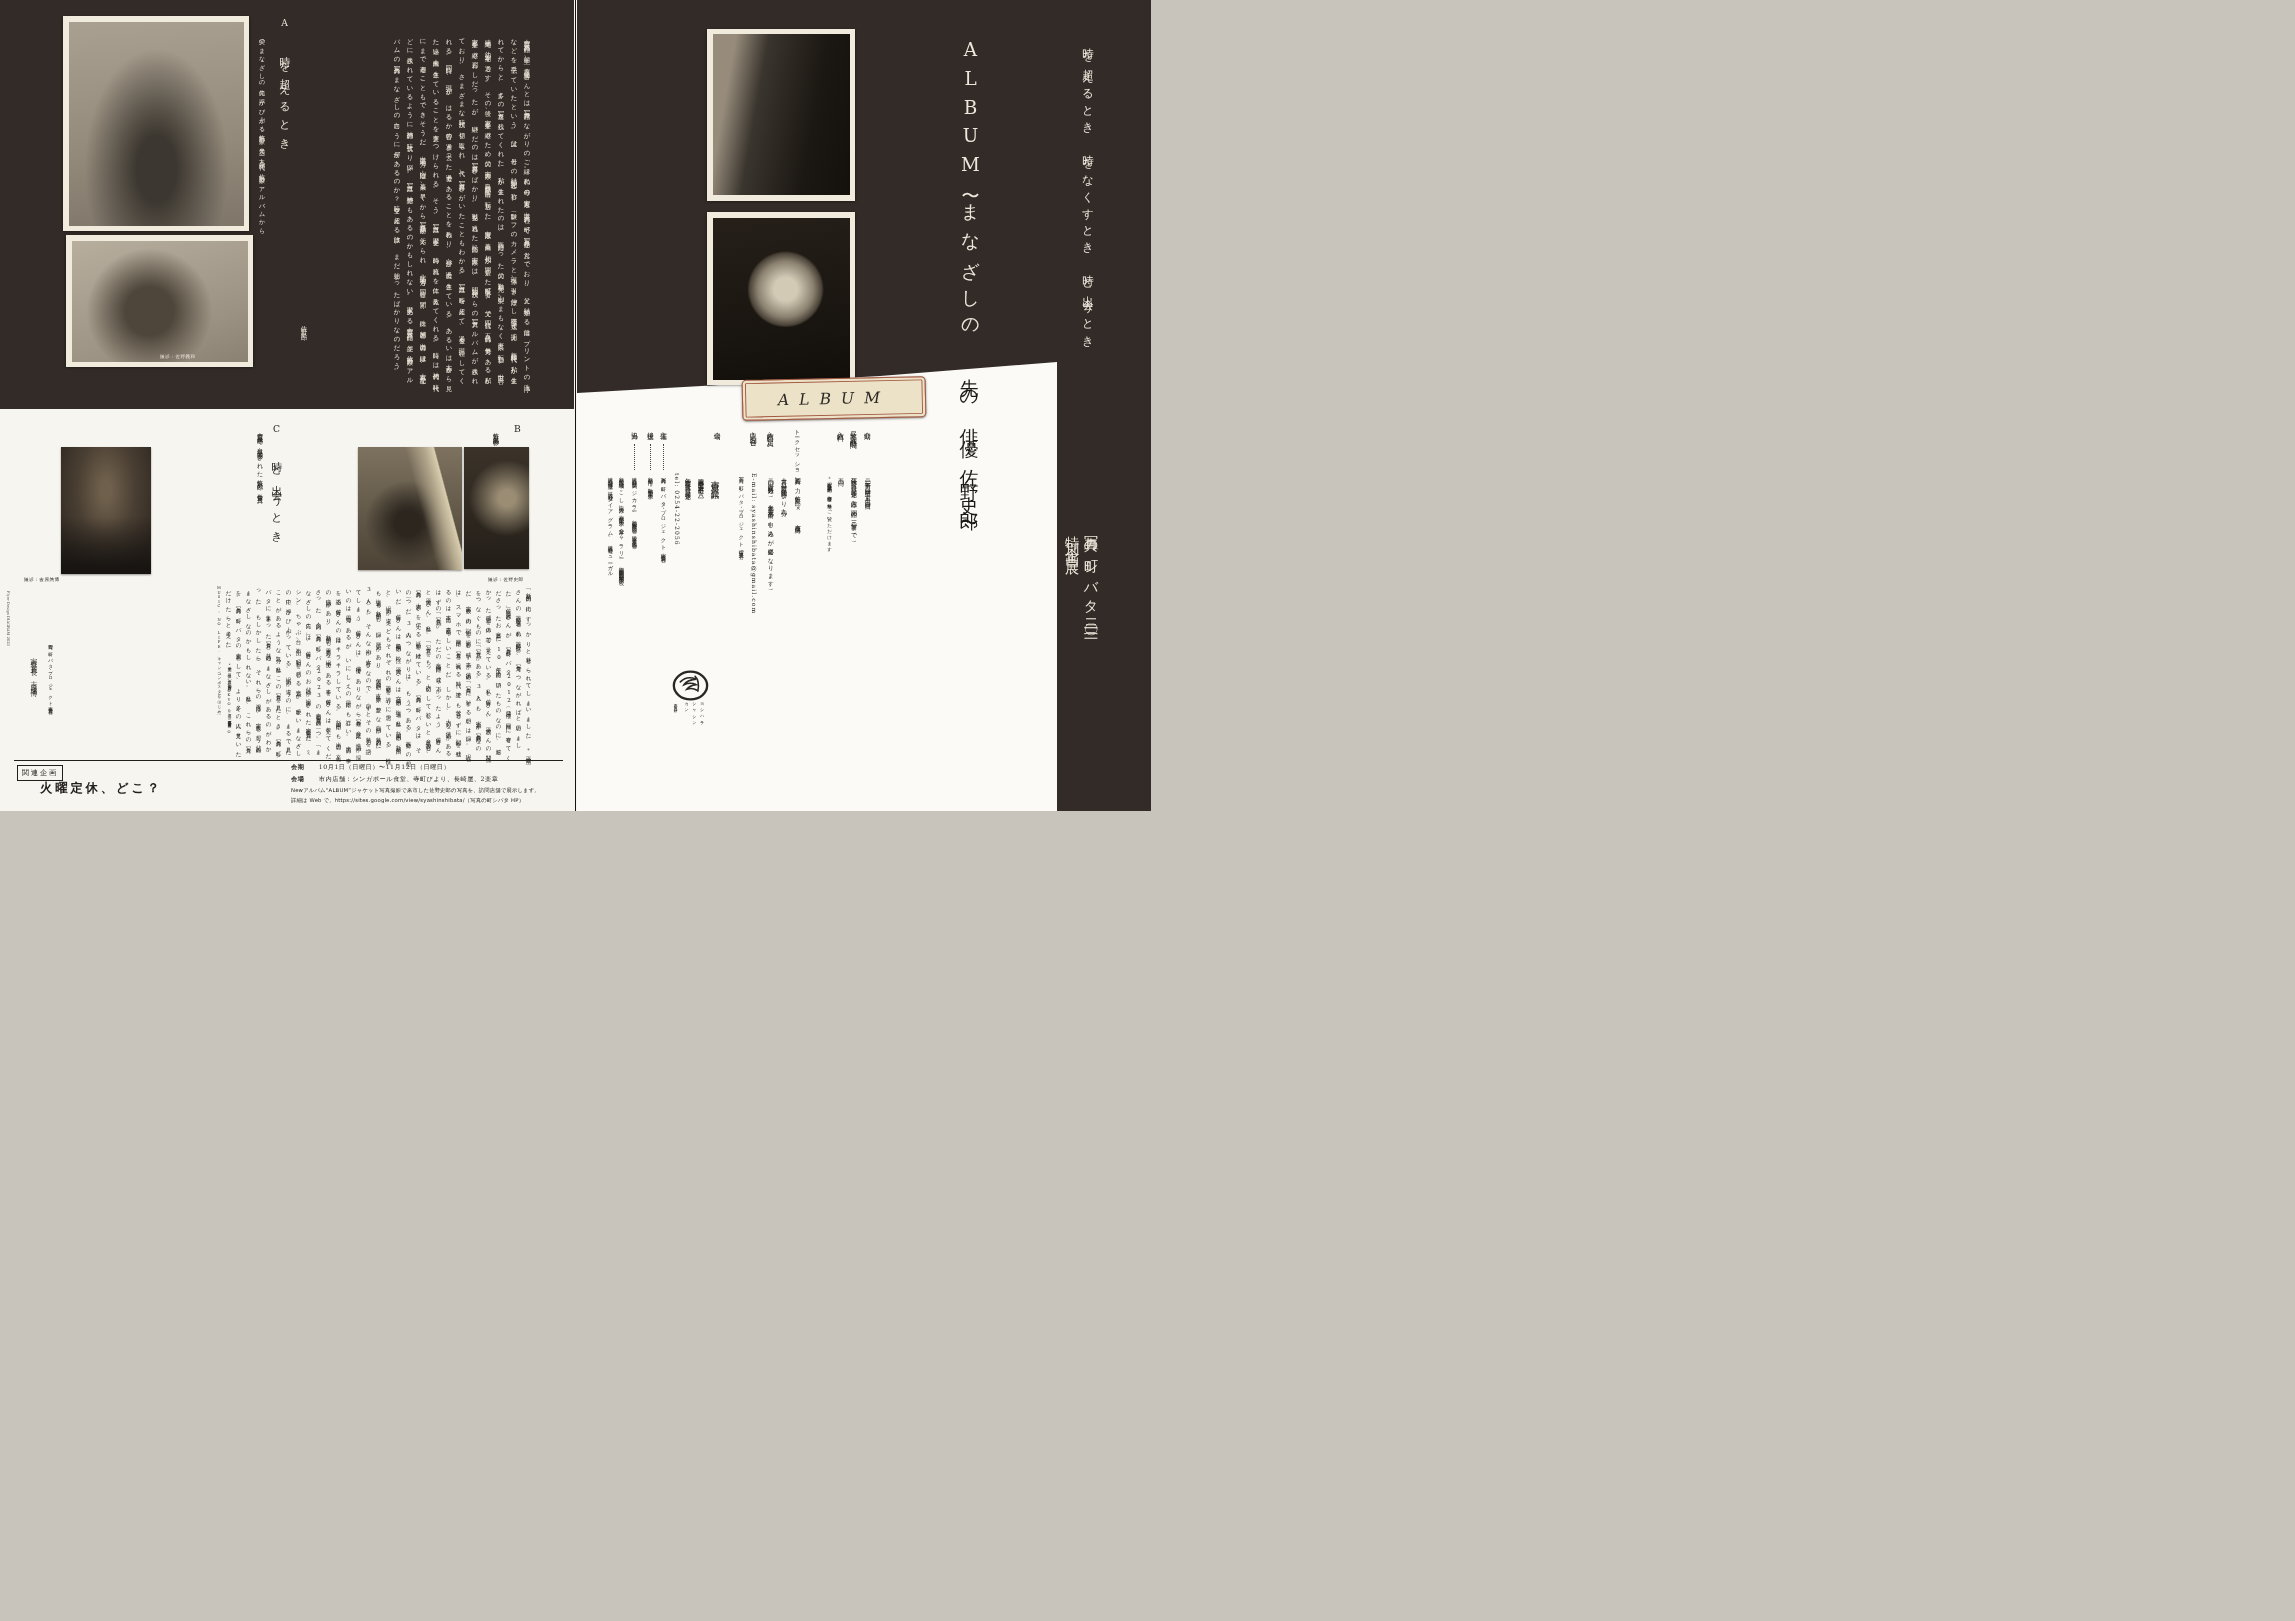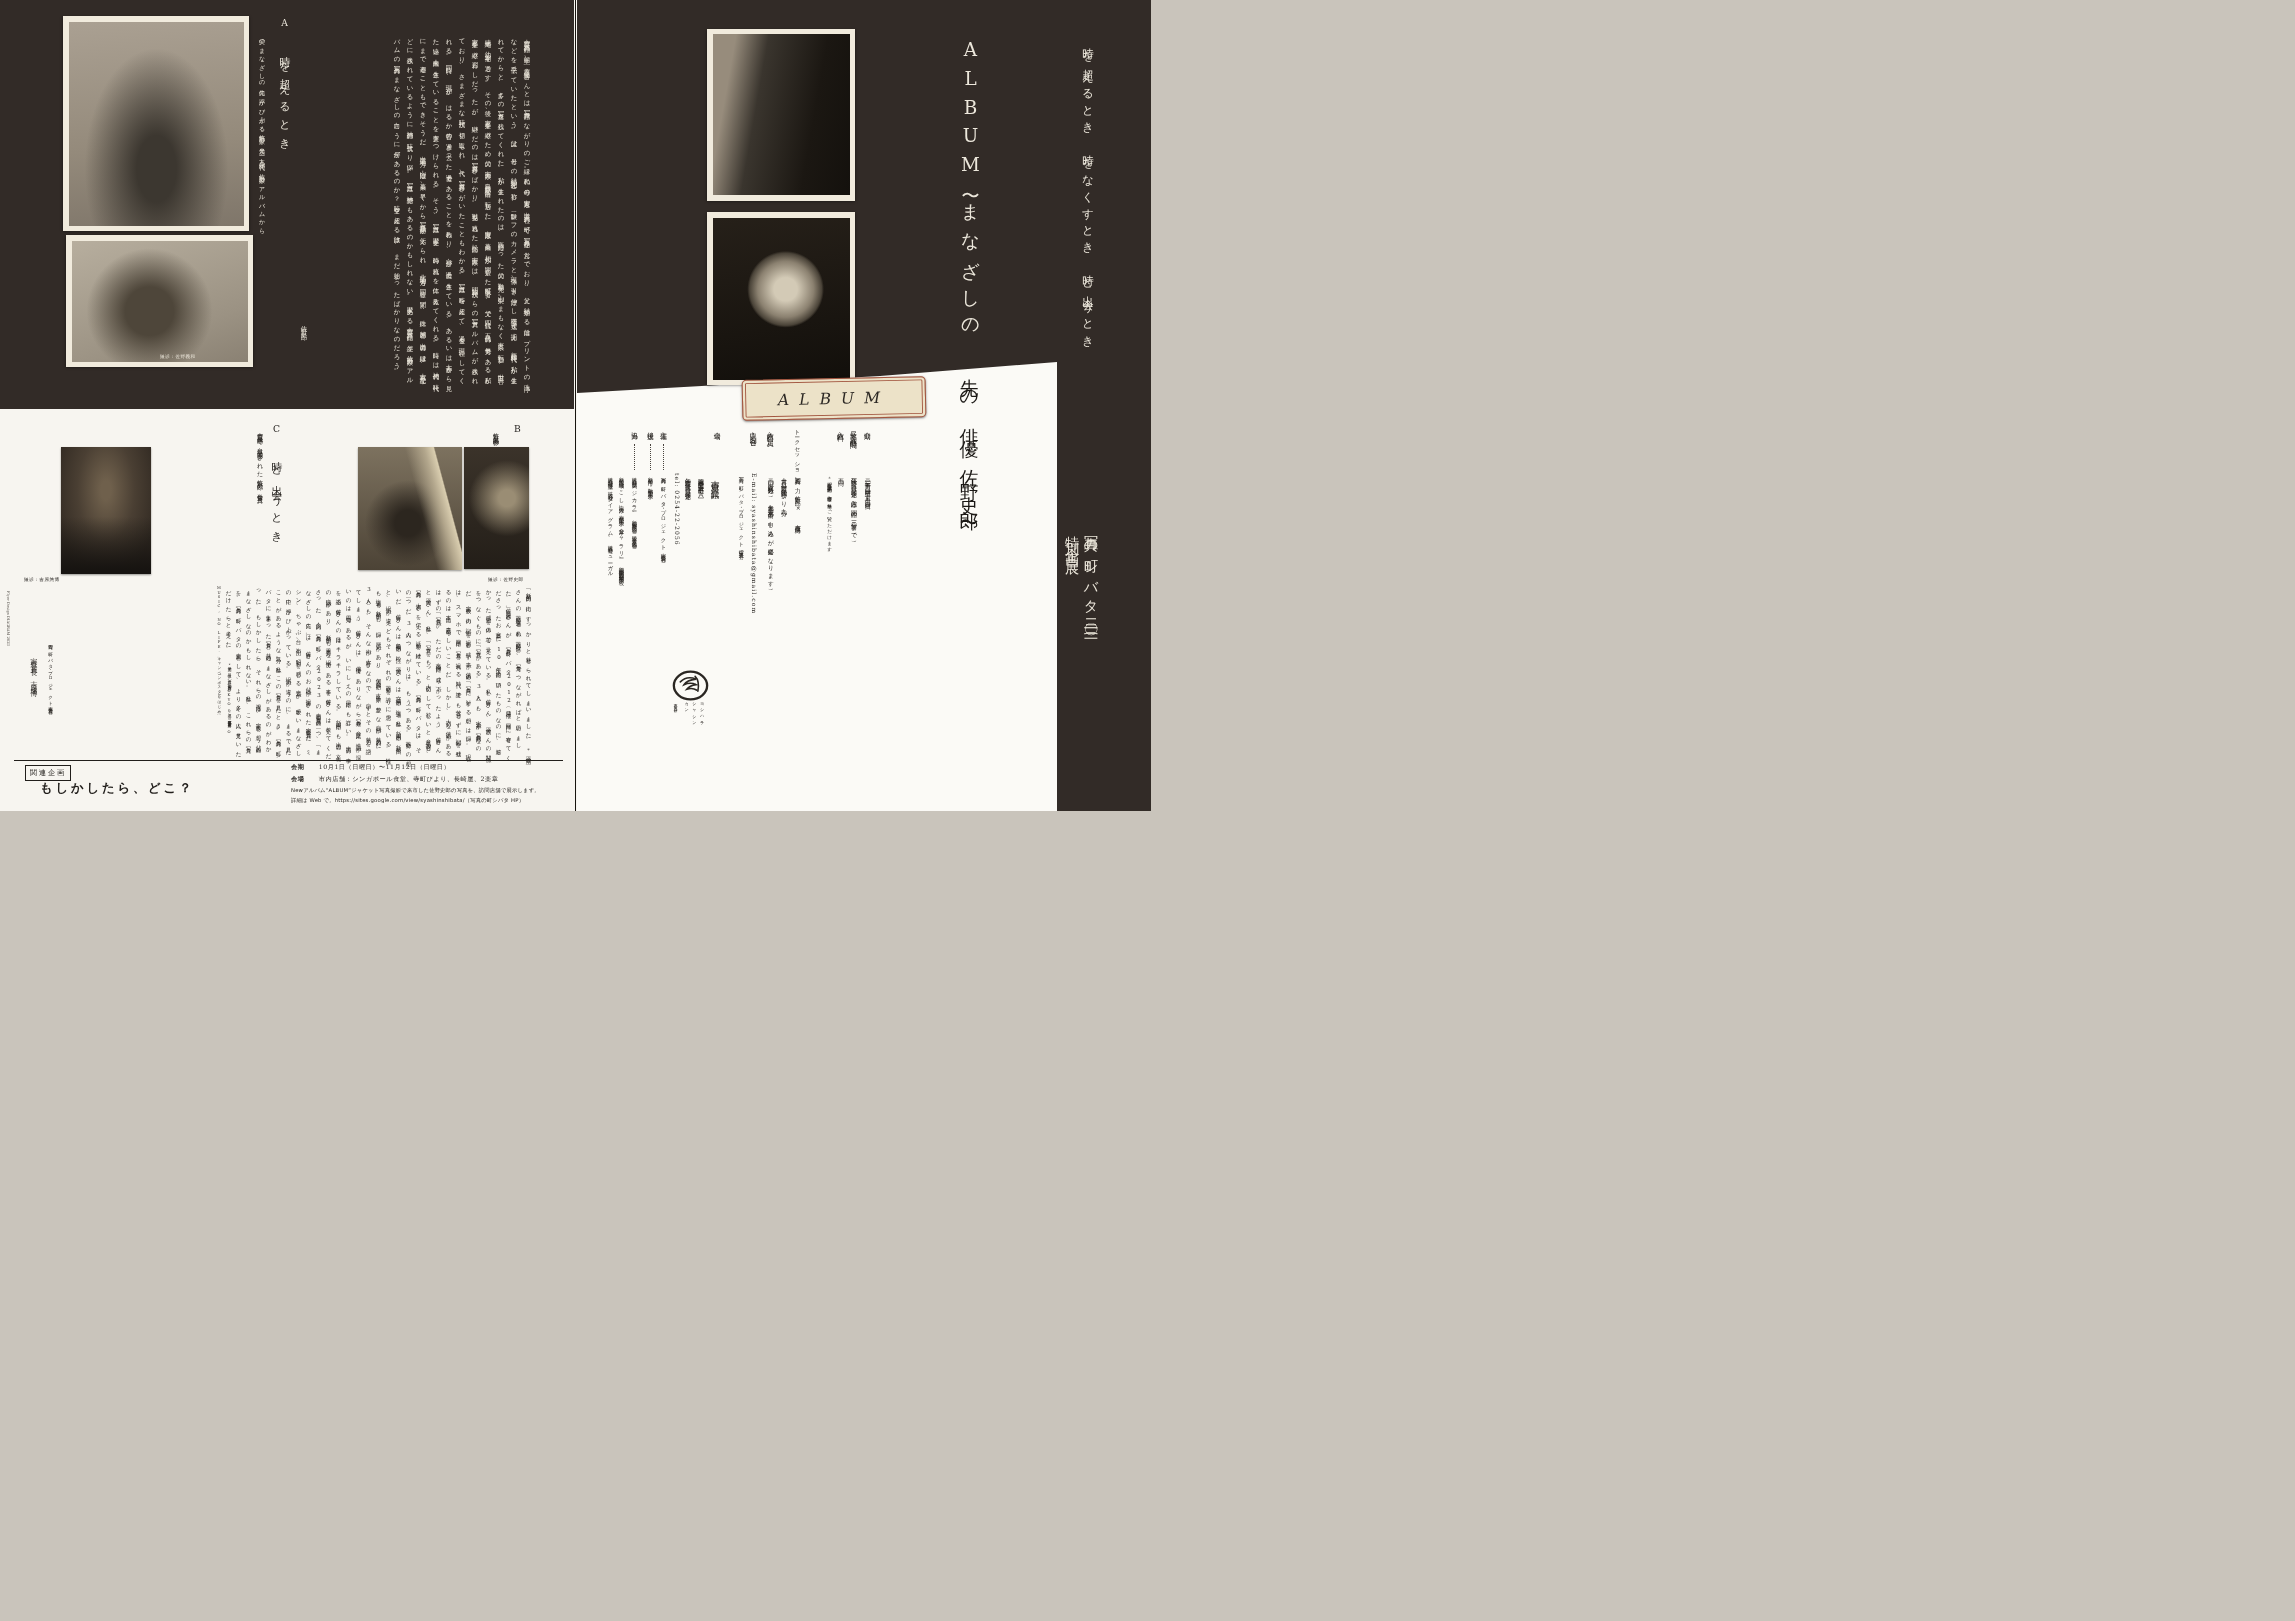--- a/index.html
+++ b/index.html
@@ -108,25 +108,25 @@
       <span>写真の町シバタ・プロジェクト実行委員会</span>
     </div>
     <div class="abs v" style="left:28.5px;top:652px;height:101px;font-size:6.9px;letter-spacing:2.8px;">
       <span>実行委員長　吉原悠博</span>
     </div>
     <div class="abs vm" style="left:5.5px;top:591px;height:55px;font-size:3.7px;color:#55504a;">
       <span>Flyer Design DIAGRAM 2023</span>
     </div>
 
     <div class="abs rule" style="left:13.8px;top:760px;width:549px;height:0.9px;"></div>
-    <div class="abs relbox" style="left:25px;top:765px;">
+    <div class="abs relbox" style="left:17px;top:765px;">
       <span>関連企画</span>
     </div>
     <div class="abs" style="left:40px;top:780px;font-size:12.4px;letter-spacing:2.8px;font-weight:bold;">
-      <span>もしかしたら、どこ？</span>
+      <span>火曜定休、どこ？</span>
     </div>
     <div class="abs" style="left:291px;top:763px;font-size:6.2px;letter-spacing:0.5px;">
       <span style="font-weight:bold;margin-right:12px;">会期</span>
       <span>10月1日（日曜日）〜11月12日（日曜日）</span>
     </div>
     <div class="abs" style="left:291px;top:775px;font-size:6.2px;letter-spacing:0.5px;">
       <span style="font-weight:bold;margin-right:12px;">会場</span>
       <span>市内店舗：シンガポール食堂、寺町びより、長崎屋、2楽章</span>
     </div>
     <div class="abs note" style="left:291px;top:787px;width:275px;">

